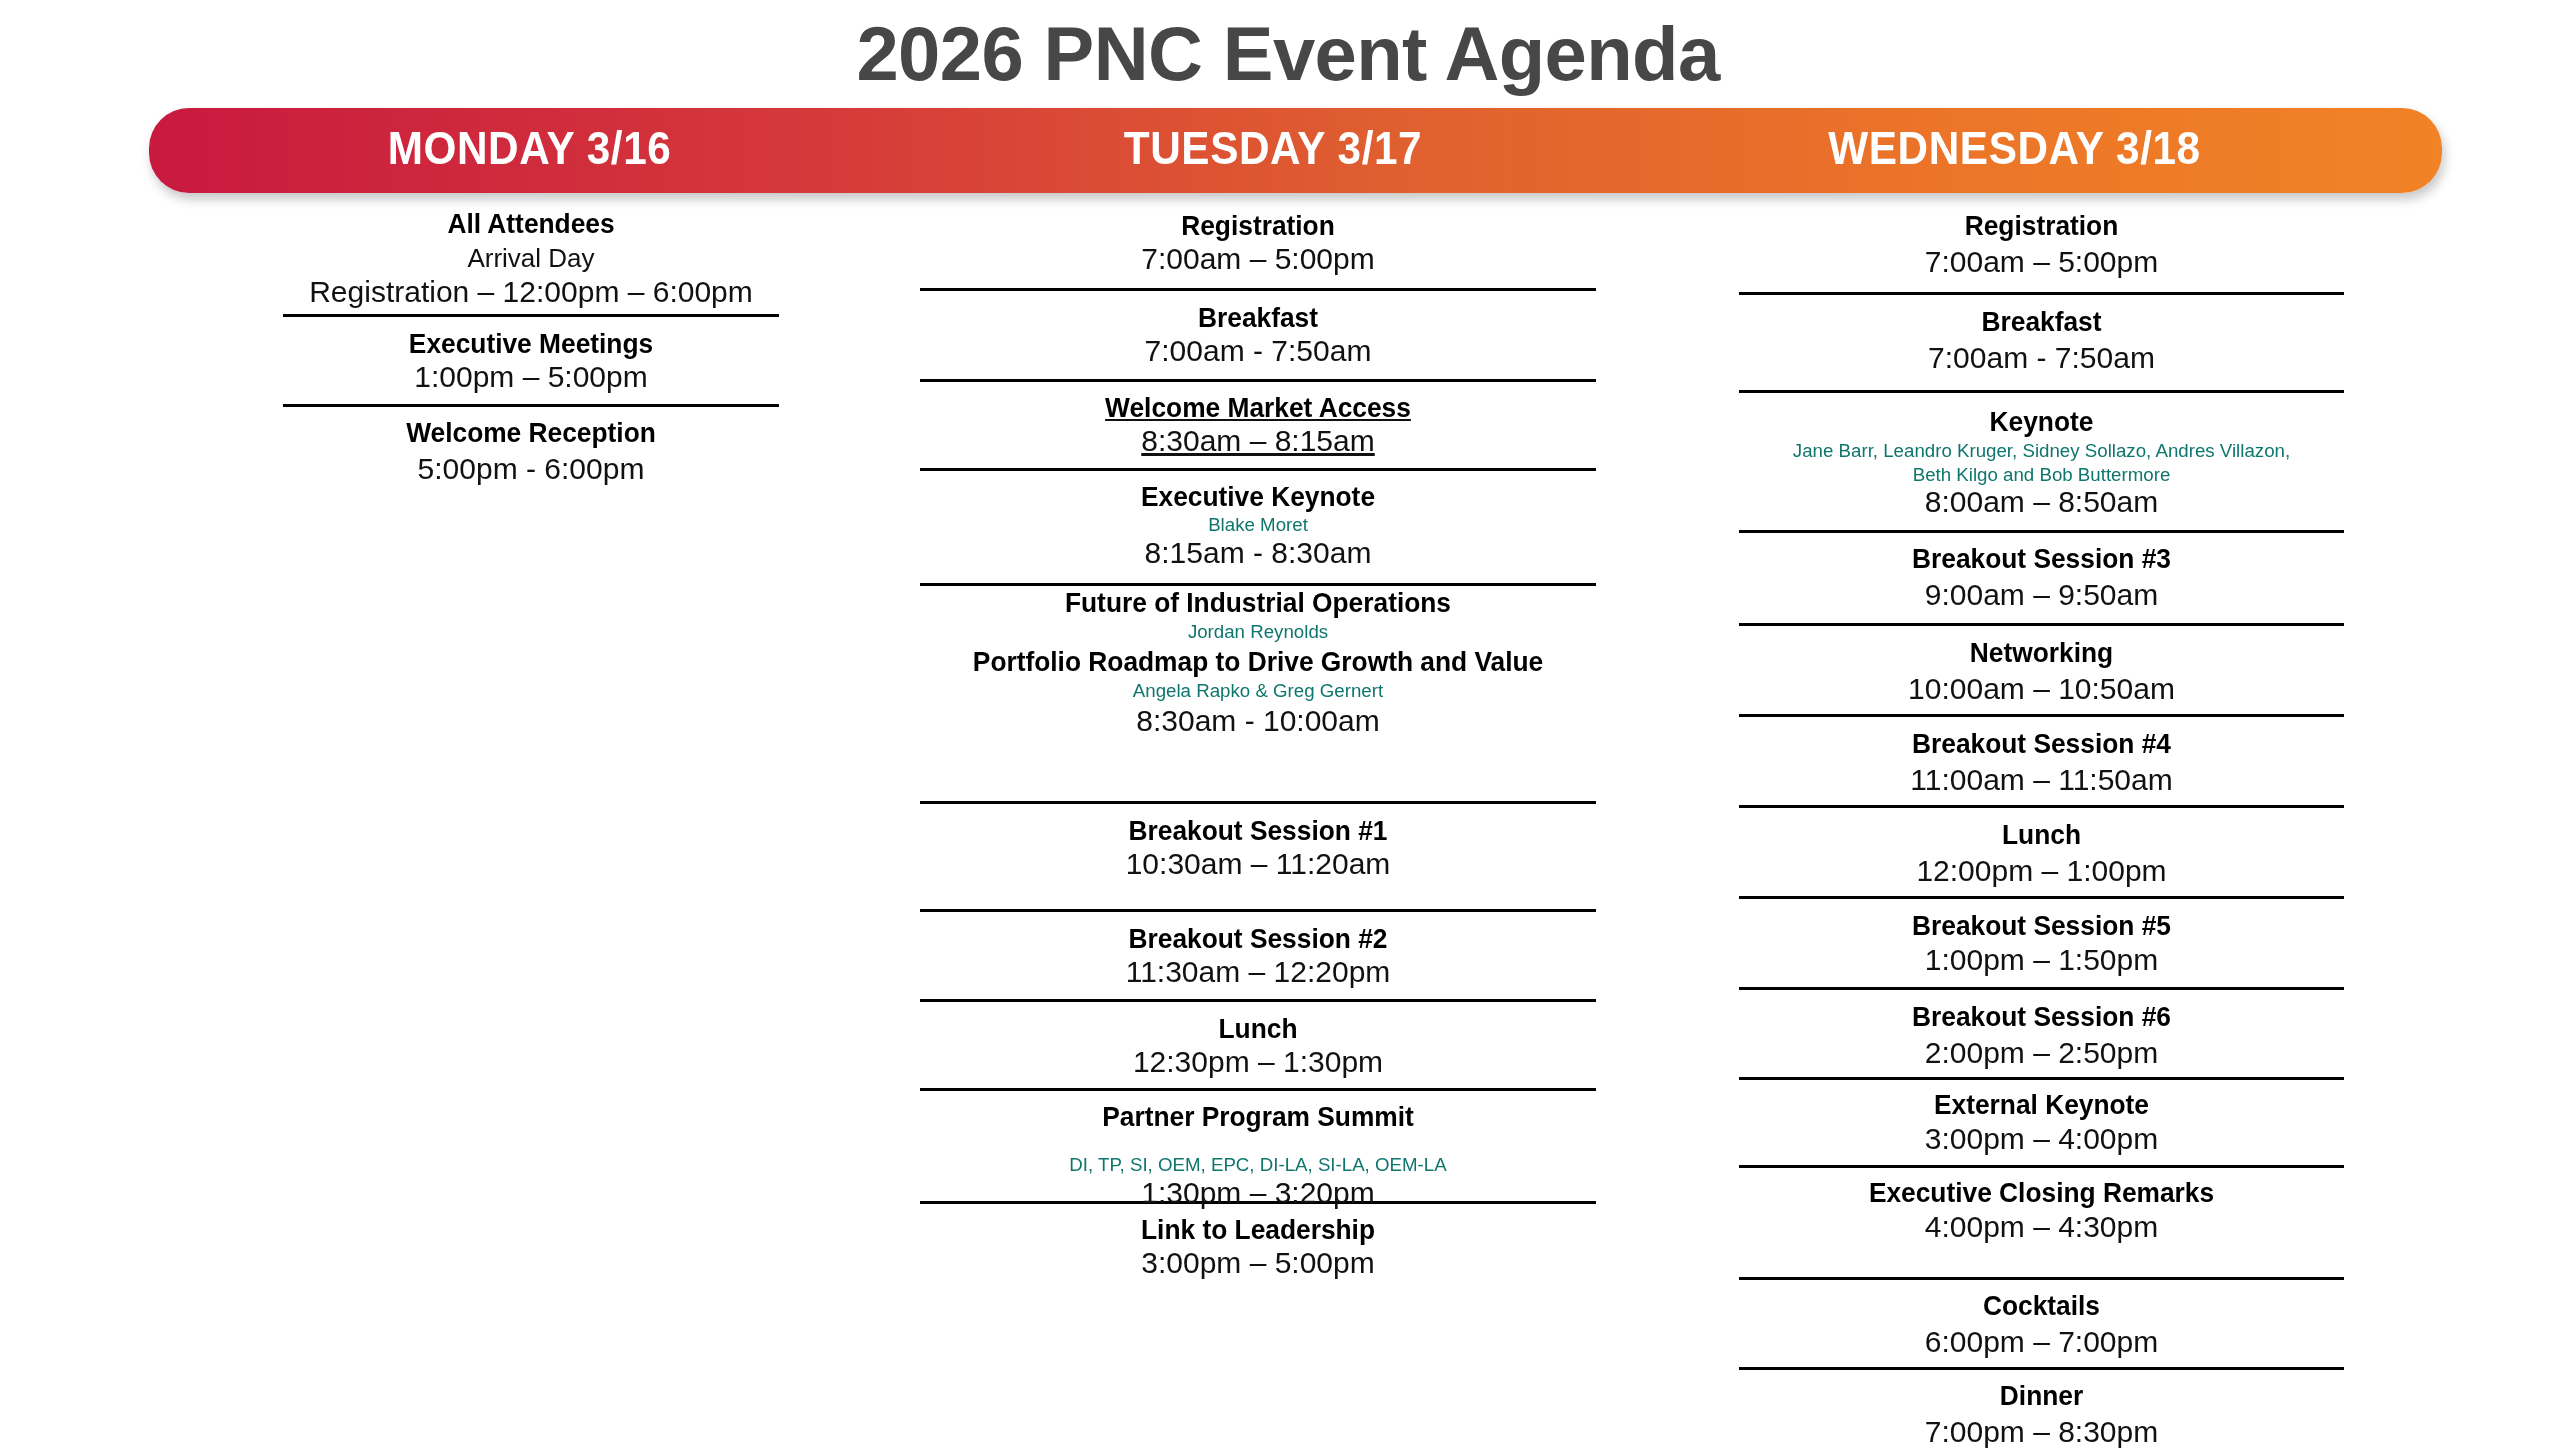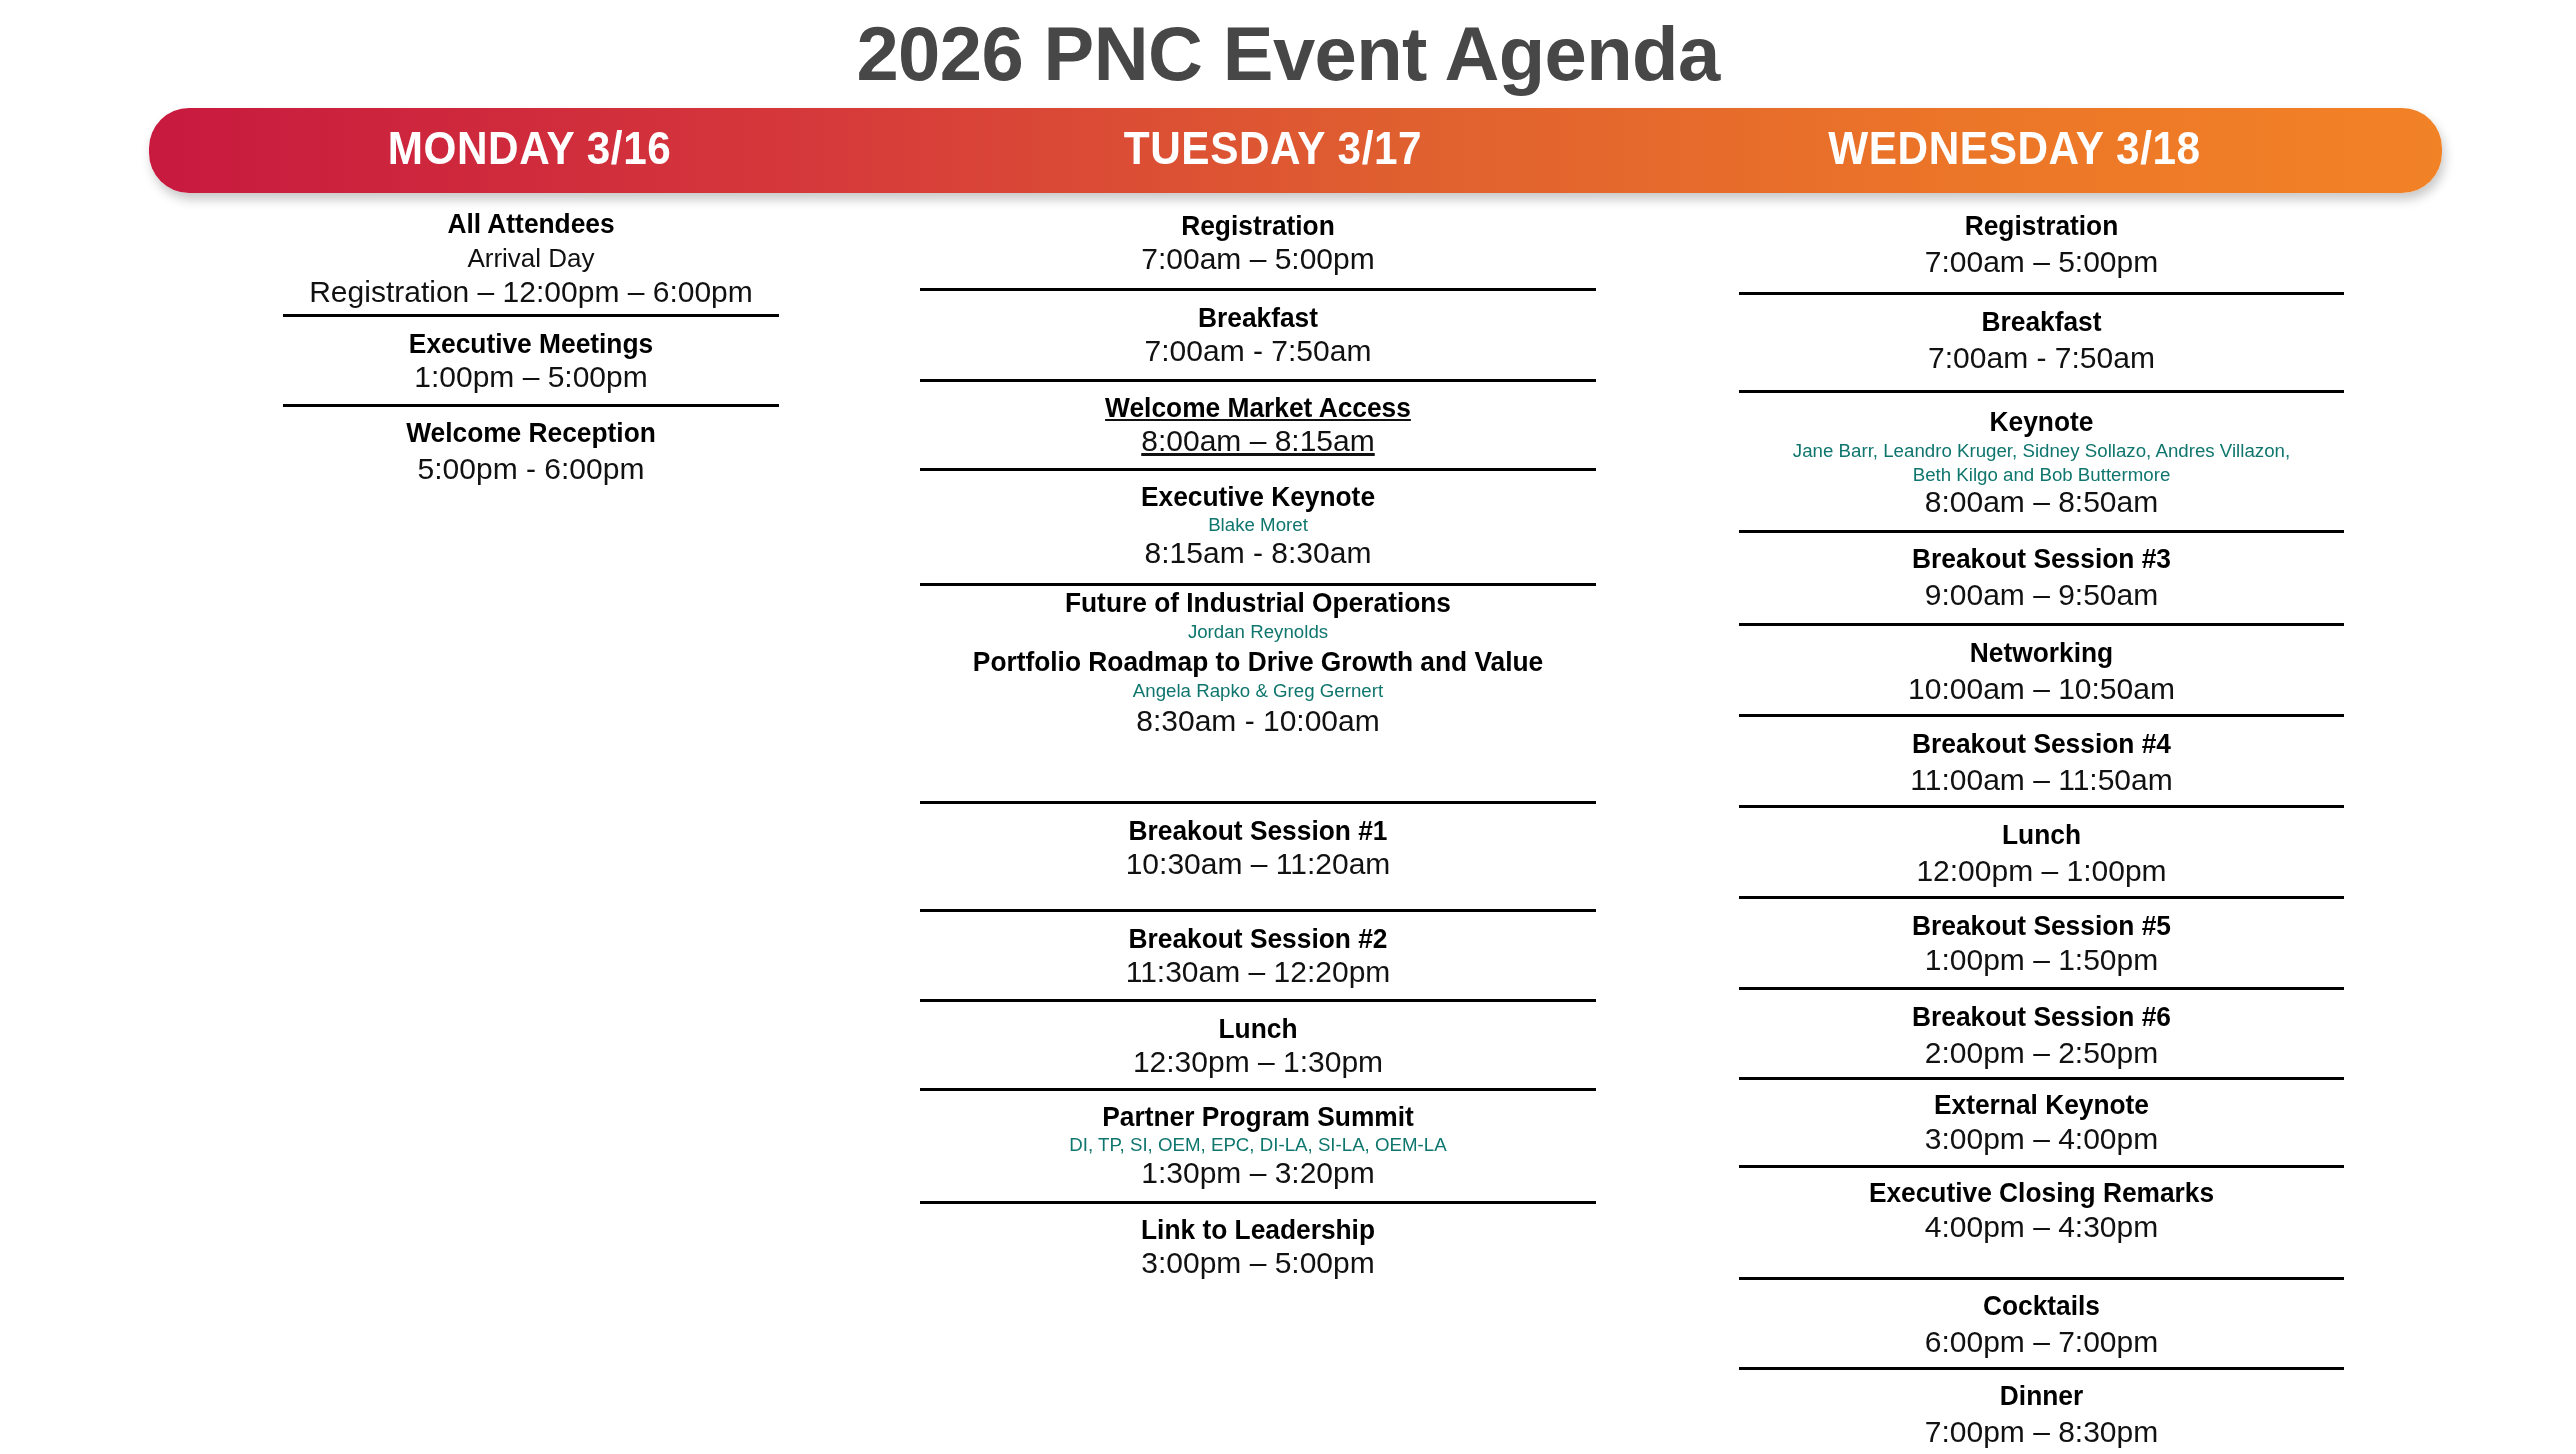--- a/index.html
+++ b/index.html
@@ -116,21 +116,21 @@
   <div class="event sep" style="height:82px;">
     <div class="ev-title">Registration</div>
     <div class="ev-time">7:00am – 5:00pm</div>
   </div>
   <div class="event sep" style="height:91px;padding-top:10.3px;">
     <div class="ev-title">Breakfast</div>
     <div class="ev-time">7:00am - 7:50am</div>
   </div>
   <div class="event sep" style="height:89px;padding-top:9px;text-decoration:underline;">
     <div class="ev-title">Welcome Market Access</div>
-    <div class="ev-time">8:00am – 8:15am</div>
+    <div class="ev-time">8:30am – 8:15am</div>
   </div>
   <div class="event sep" style="height:115px;padding-top:9px;">
     <div class="ev-title">Executive Keynote</div>
     <div class="ev-speaker" style="line-height:23px;">Blake Moret</div>
     <div class="ev-time">8:15am - 8:30am</div>
   </div>
   <div class="event sep" style="height:218px;padding-top:0;">
     <div class="ev-title">Future of Industrial Operations</div>
     <div class="ev-speaker" style="line-height:26px;">Jordan Reynolds</div>
     <div class="ev-title">Portfolio Roadmap to Drive Growth and Value</div>
@@ -144,21 +144,21 @@
   <div class="event sep" style="height:90px;padding-top:10.3px;">
     <div class="ev-title">Breakout Session #2</div>
     <div class="ev-time">11:30am – 12:20pm</div>
   </div>
   <div class="event sep" style="height:89px;padding-top:10.3px;">
     <div class="ev-title">Lunch</div>
     <div class="ev-time">12:30pm – 1:30pm</div>
   </div>
   <div class="event sep" style="height:113px;padding-top:9px;">
     <div class="ev-title">Partner Program Summit</div>
-    <div class="ev-speaker" style="line-height:23px;">DI, TP, SI, OEM, EPC, DI-LA, SI-LA, OEM-LA</div>
+    <div class="ev-speaker" style="line-height:23px;margin-top:20px;">DI, TP, SI, OEM, EPC, DI-LA, SI-LA, OEM-LA</div>
     <div class="ev-time">1:30pm – 3:20pm</div>
   </div>
   <div class="event" style="padding-top:9px;">
     <div class="ev-title">Link to Leadership</div>
     <div class="ev-time">3:00pm – 5:00pm</div>
   </div>
 </div>
 
 <div class="col wed">
   <div class="event sep" style="height:86px;">

